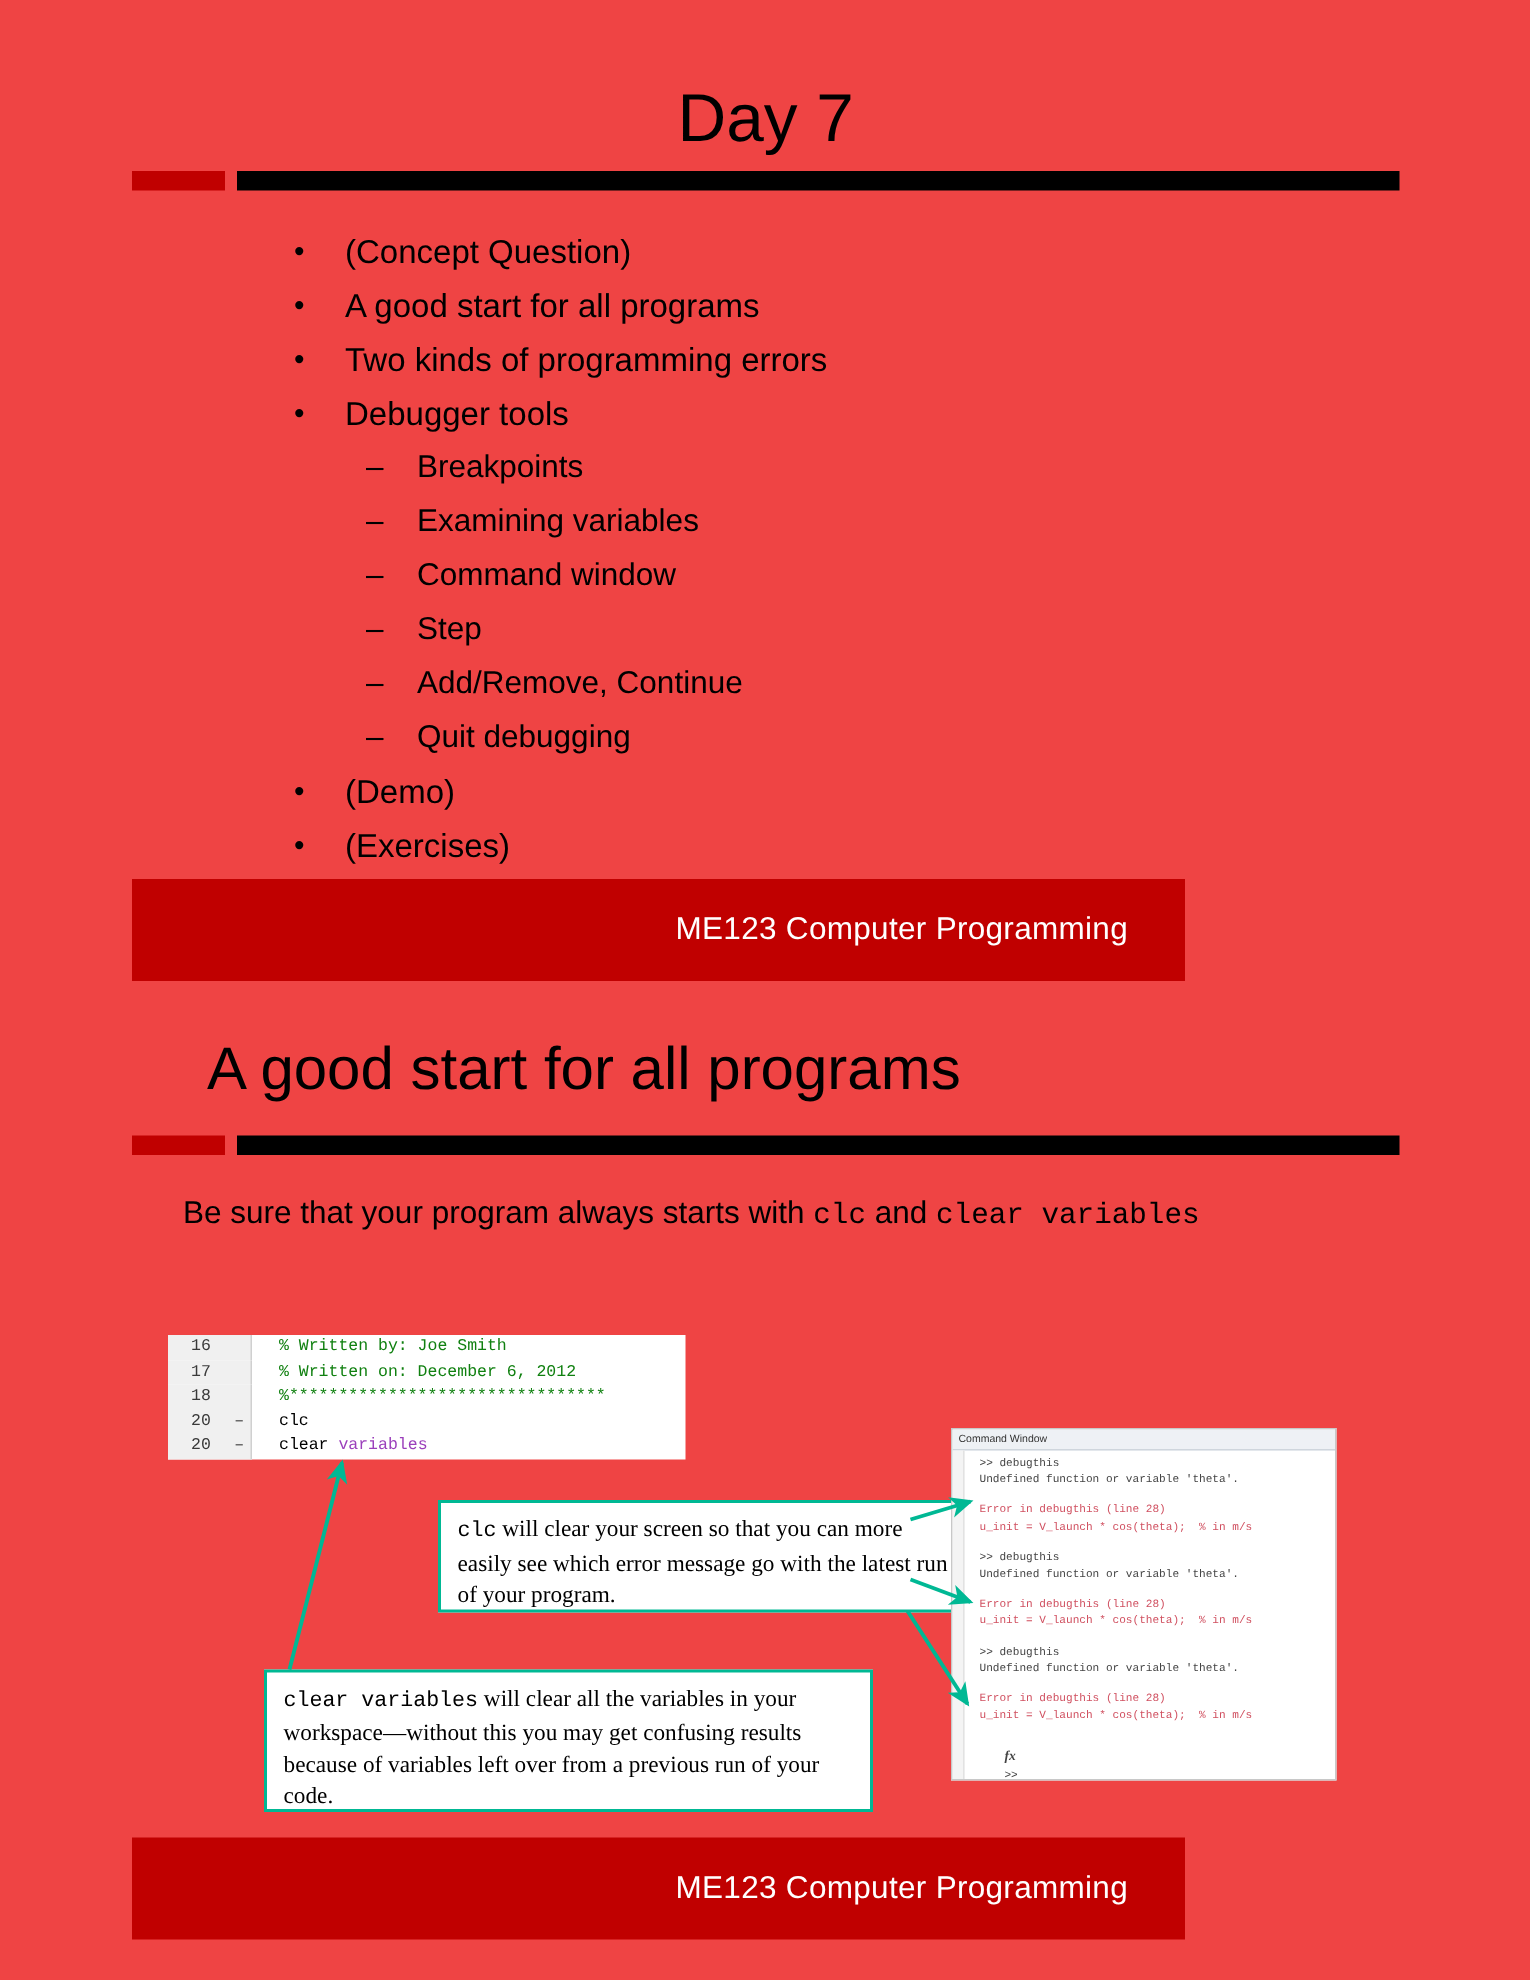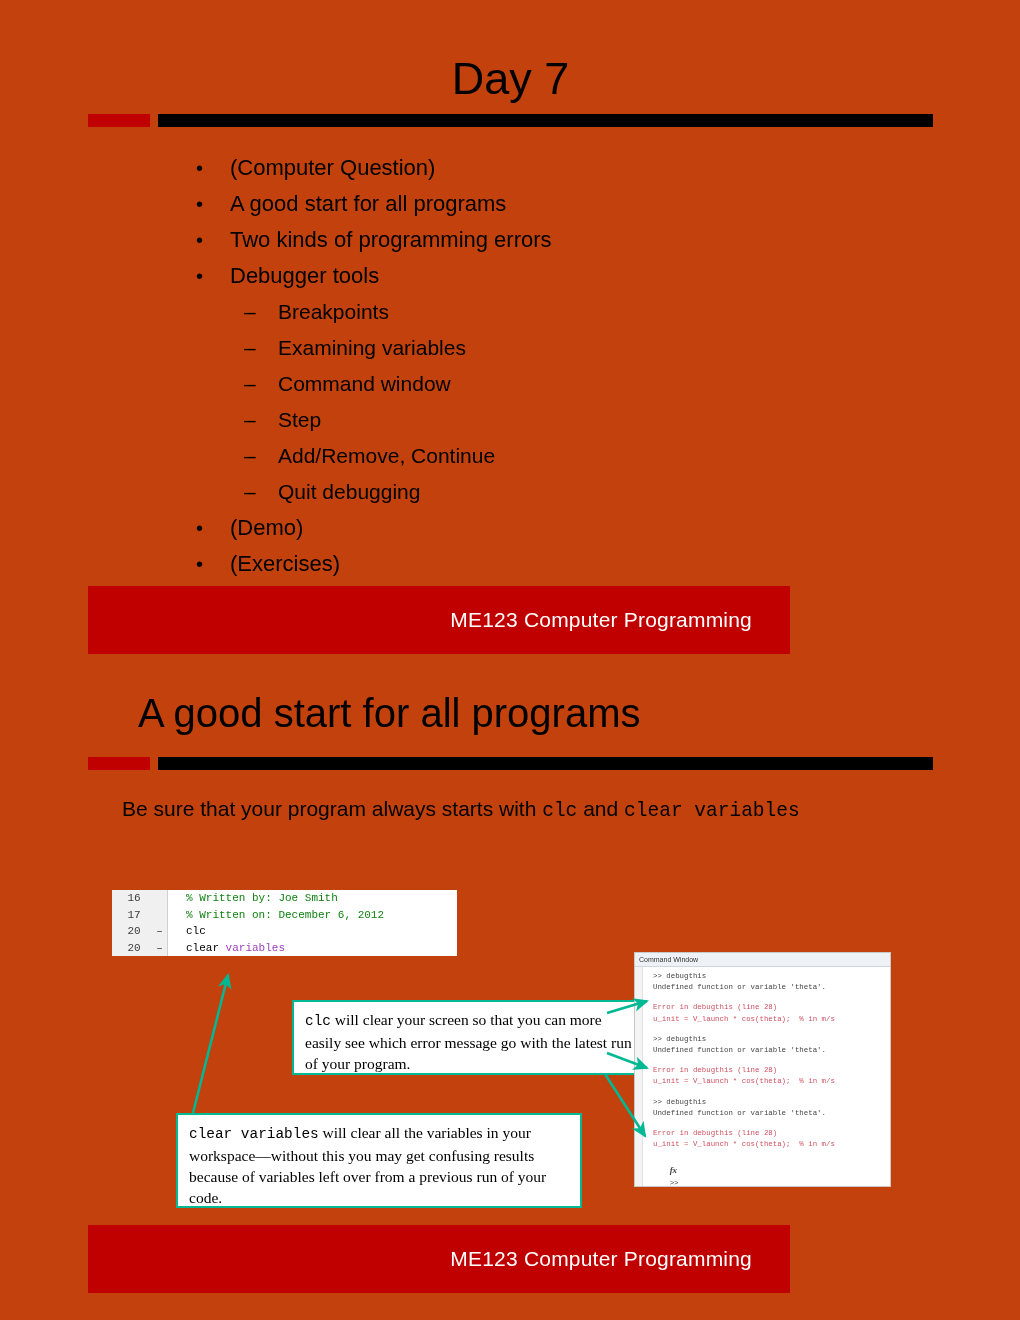--- a/index.html
+++ b/index.html
@@ -12,21 +12,21 @@
     height: 1320px;
     position: relative;
     font-family: "Liberation Sans", sans-serif;
     overflow: hidden;
   }
 
   .slide {
     position: absolute;
     left: 0;
     width: 1020px;
-    background: #c2410c;
+    background: #ef4444;
   }
   #slide-1 { top: 0px;   height: 660px; }
   #slide-2 { top: 660px; height: 660px; }
 
   
   .slide-title {
     position: absolute;
     left: 88px;
     width: 845px;
     text-align: center;
@@ -283,21 +283,21 @@
   <div class="slide-title" id="s1-title">Day 7</div>
 
   <div class="accent-rule" id="s1-rule">
     <div class="accent-red"></div>
     <div class="accent-black"></div>
   </div>
 
   <div class="bullet-list" id="s1-bullets">
       <div class="bullet lvl1">
         <span class="mark">•</span>
-        <span class="btext">(Computer Question)</span>
+        <span class="btext">(Concept Question)</span>
       </div>
       <div class="bullet lvl1">
         <span class="mark">•</span>
         <span class="btext">A good start for all programs</span>
       </div>
       <div class="bullet lvl1">
         <span class="mark">•</span>
         <span class="btext">Two kinds of programming errors</span>
       </div>
       <div class="bullet lvl1">
@@ -360,20 +360,25 @@
 <div id="code-block">
     <div class="code-row">
       <div class="code-gutter">16</div>
       <div class="code-bp"></div>
       <div class="code-text"><span class="cm">% Written by: Joe Smith</span></div>
     </div>
     <div class="code-row">
       <div class="code-gutter">17</div>
       <div class="code-bp"></div>
       <div class="code-text"><span class="cm">% Written on: December 6, 2012</span></div>
+    </div>
+    <div class="code-row">
+      <div class="code-gutter">18</div>
+      <div class="code-bp"></div>
+      <div class="code-text"><span class="cm">%********************************</span></div>
     </div>
     <div class="code-row">
       <div class="code-gutter">20</div>
       <div class="code-bp">–</div>
       <div class="code-text"><span>clc</span></div>
     </div>
     <div class="code-row">
       <div class="code-gutter">20</div>
       <div class="code-bp">–</div>
       <div class="code-text"><span>clear </span><span class="kw">variables</span></div>

